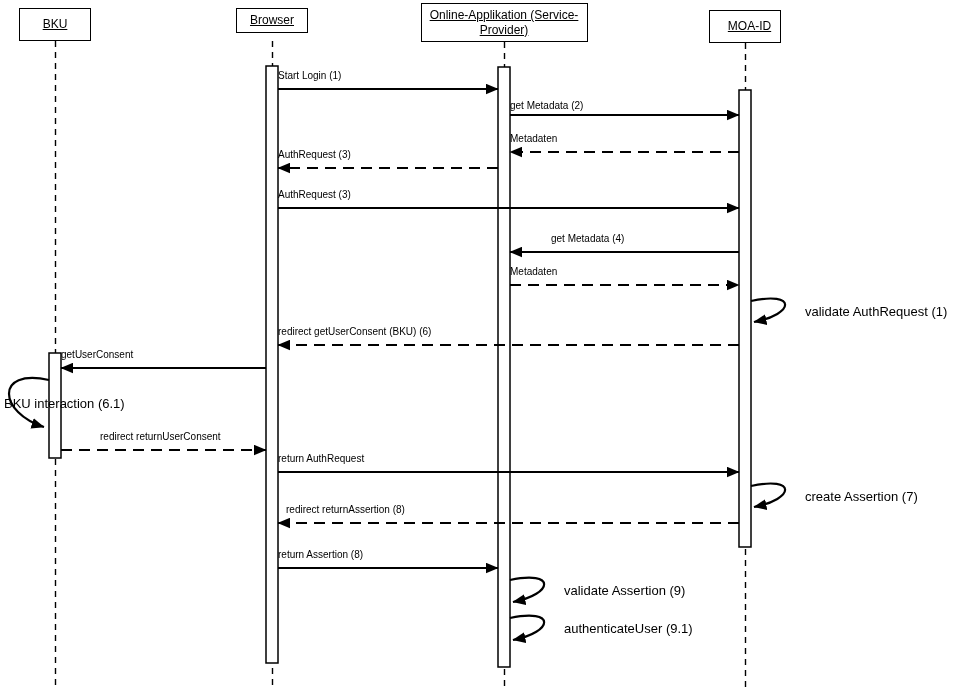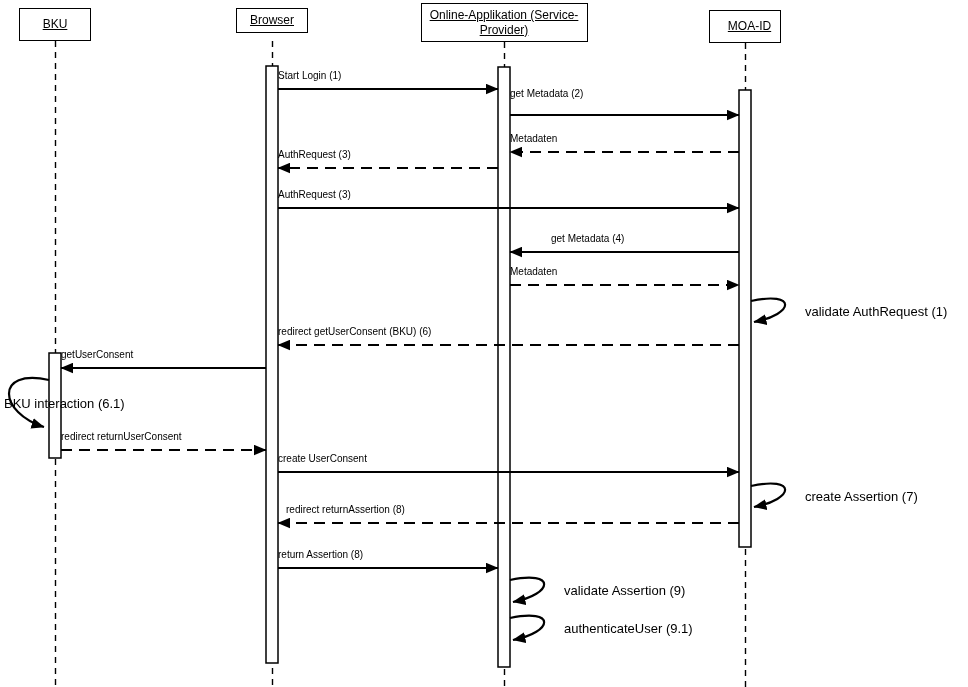--- a/index.html
+++ b/index.html
@@ -68,32 +68,32 @@
       <path d="M 49 380 C -6 368 -1 413 44 427" fill="none" stroke="#000000" stroke-width="2.2" marker-end="url(#arr)"></path>
       <line x1="61" y1="450" x2="266" y2="450" stroke="#000000" stroke-width="2" marker-end="url(#arr)" stroke-dasharray="11 7"></line>
       <line x1="278" y1="472" x2="739" y2="472" stroke="#000000" stroke-width="2" marker-end="url(#arr)"></line>
       <path d="M 751 486 C 797 476 795 499 754 507" fill="none" stroke="#000000" stroke-width="2.2" marker-end="url(#arr)"></path>
       <line x1="739" y1="523" x2="278" y2="523" stroke="#000000" stroke-width="2" marker-end="url(#arr)" stroke-dasharray="11 7"></line>
       <line x1="278" y1="568" x2="498" y2="568" stroke="#000000" stroke-width="2" marker-end="url(#arr)"></line>
       <path d="M 510 580 C 556 570 554 594 513 602" fill="none" stroke="#000000" stroke-width="2.2" marker-end="url(#arr)"></path>
       <path d="M 510 618 C 556 608 554 632 513 640" fill="none" stroke="#000000" stroke-width="2.2" marker-end="url(#arr)"></path>
     </svg>
 <div class="msg-label" style="left: 278px; width: 220px; top: 68px;">Start Login (1)</div>
-    <div class="msg-label" style="left: 510px; width: 229px; top: 86px;">get Metadata (2)</div>
+    <div class="msg-label" style="left: 510px; width: 229px; top: 98px;">get Metadata (2)</div>
     <div class="msg-label" style="left: 510px; width: 229px; top: 131px;">Metadaten</div>
     <div class="msg-label" style="left: 278px; width: 220px; top: 147px;">AuthRequest (3)</div>
     <div class="msg-label" style="left: 278px; width: 461px; top: 187px;">AuthRequest (3)</div>
     <div class="msg-label" style="left: 510px; width: 229px; top: 231px; padding-left: 41px;">get Metadata (4)</div>
     <div class="msg-label" style="left: 510px; width: 229px; top: 264px;">Metadaten</div>
     <div class="loop-label" style="left: 805px; top: 303.5px;">validate AuthRequest (1)</div>
     <div class="msg-label" style="left: 278px; width: 461px; top: 324px;">redirect getUserConsent (BKU) (6)</div>
     <div class="msg-label" style="left: 61px; width: 205px; top: 347px;">getUserConsent</div>
     <div class="loop-label" style="left: 4px; top: 395.5px;">BKU interaction (6.1)</div>
-    <div class="msg-label" style="left: 61px; width: 205px; top: 429px;">redirect returnUserConsent</div>
-    <div class="msg-label" style="left: 278px; width: 461px; top: 451px;">create UserConsent</div>
+    <div class="msg-label" style="left: 61px; width: 205px; top: 429px; padding-left: 39px;">redirect returnUserConsent</div>
+    <div class="msg-label" style="left: 278px; width: 461px; top: 451px;">return AuthRequest</div>
     <div class="loop-label" style="left: 805px; top: 488.5px;">create Assertion (7)</div>
     <div class="msg-label" style="left: 278px; width: 461px; top: 502px; padding-left: 8px;">redirect returnAssertion (8)</div>
     <div class="msg-label" style="left: 278px; width: 220px; top: 547px;">return Assertion (8)</div>
     <div class="loop-label" style="left: 564px; top: 583px;">validate Assertion (9)</div>
     <div class="loop-label" style="left: 564px; top: 621px;">authenticateUser (9.1)</div>
     <div class="actor-box" style="left: 19px; top: 8px; width: 72px; height: 33px;">
       <span>BKU</span>
     </div>
     <div class="actor-box" style="left: 236px; top: 8px; width: 72px; height: 25px;">
       <span>Browser</span>

